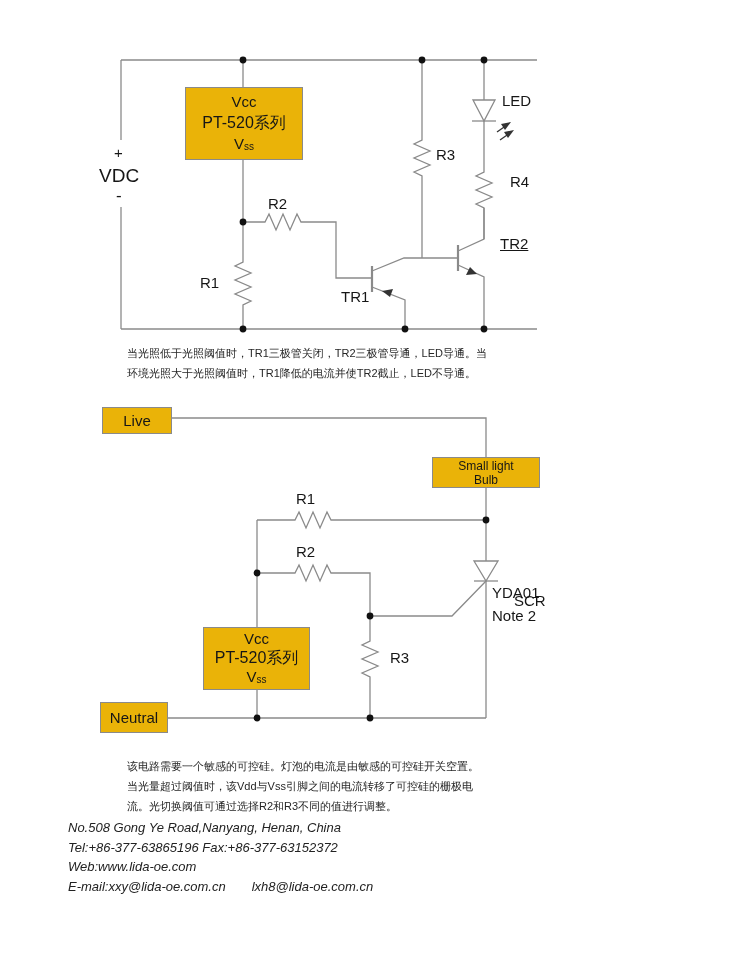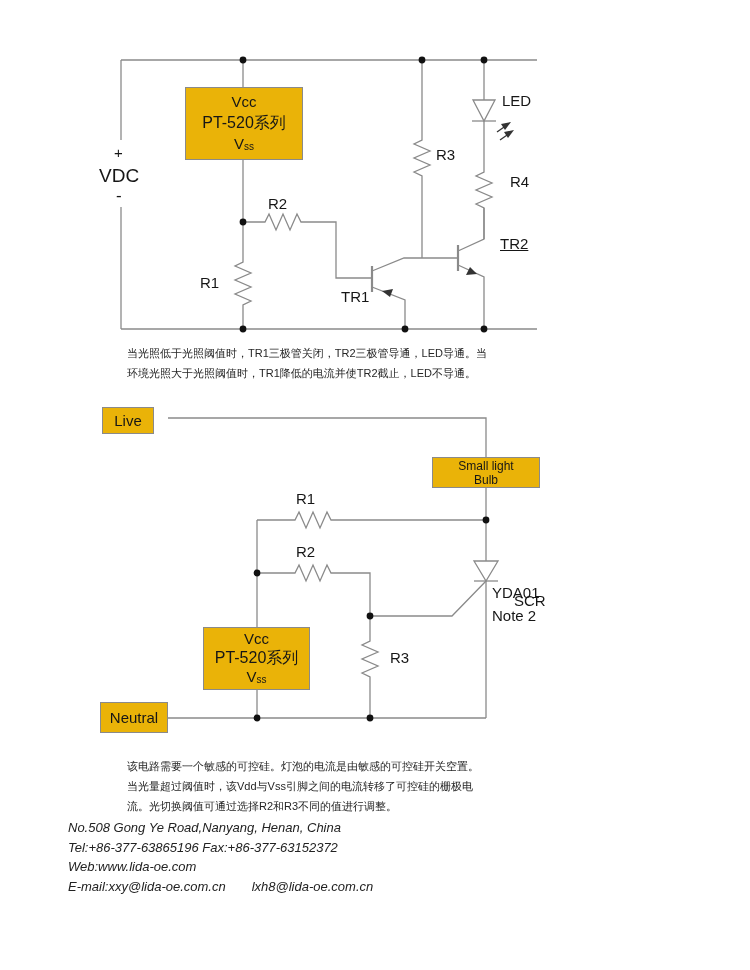--- a/index.html
+++ b/index.html
@@ -128,21 +128,21 @@
   <div class="lbl" style="left:268px;top:196px;">R2</div>
   <div class="lbl" style="left:436px;top:147px;">R3</div>
   <div class="lbl" style="left:510px;top:174px;">R4</div>
   <div class="lbl" style="left:502px;top:93px;">LED</div>
   <div class="lbl" style="left:341px;top:289px;">TR1</div>
   <div class="lbl" style="left:500px;top:236px;text-decoration:underline;">TR2</div>
 
   <div class="caption" style="left:127px;top:343px;">当光照低于光照阈值时，TR1三极管关闭，TR2三极管导通，LED导通。当</div>
   <div class="caption" style="left:127px;top:363px;">环境光照大于光照阈值时，TR1降低的电流并使TR2截止，LED不导通。</div>
 
-  <div class="cbox" style="left:102px;top:407px;width:52px;height:27px;">
+  <div class="cbox" style="left:102px;top:407px;width:70px;height:27px;">
     <div class="l1">Live</div>
   </div>
 
   <div class="cbox" style="left:432px;top:457px;width:108px;height:31px;text-align:center;">
     <div class="small" style="font-size:12px;line-height:14px;">Small light</div>
     <div class="small" style="font-size:12px;line-height:14px;">Bulb</div>
   </div>
 
   <div class="cbox" style="left:203px;top:627px;width:107px;height:63px;">
     <div class="l1" style="line-height:18px;">Vcc</div>

